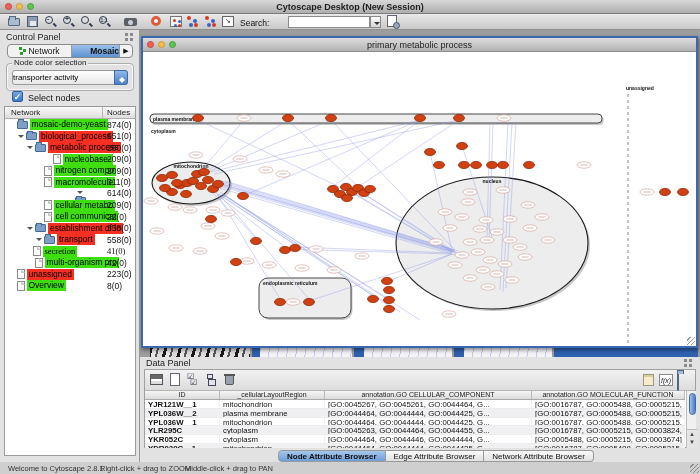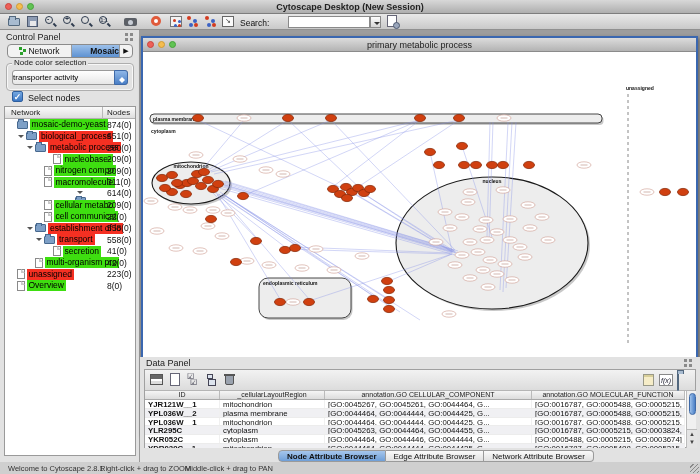--- a/index.html
+++ b/index.html
@@ -86,21 +86,21 @@
   #mdi { left:140px; top:30px; width:560px; height:327px; background:#9d9d9d; }
 
   
   .frag { top:317px; height:10px; }
   .frag.blue { background:#2e62b0; }
   .frag.mini { background:#f4f4f6; border-top:1px solid #888;
     background-image:repeating-linear-gradient(100deg, rgba(110,120,220,.35) 0 1px, transparent 1px 9px); }
   .frag.logo { background:repeating-linear-gradient(105deg,#1a1a1a 0 3px,#e8e8e8 3px 7px,#555 7px 9px,#ddd 9px 14px); }
 
   
-  #net-window { left:1px; top:6px; width:557px; height:399px; border:2px solid #3a67b0; background:#fff; box-shadow:1px 2px 4px rgba(0,0,0,.45);padding-left:28px; }
+  #net-window { left:1px; top:6px; width:557px; height:312px; border:2px solid #3a67b0; background:#fff; box-shadow:1px 2px 4px rgba(0,0,0,.45);padding-left:28px; }
   #net-titlebar { left:0; top:0; width:100%; height:14px; background:linear-gradient(#dcdcdc,#b3b3b3); border-bottom:1px solid #8b8b8b; }
   #net-title { width:100%; text-align:center; top:2px; font-size:9px; color:#222; }
   #net-canvas { left:0; top:14px; width:553px; height:294px; background:#fff; overflow:hidden; }
   #graph-svg { position:absolute; left:0; top:0; }
   #net-grip { right:1px; bottom:1px; width:8px; height:8px;
     background:repeating-linear-gradient(135deg, transparent 0 2px, #999 2px 3px); }
 
   
   #data-panel { left:140px; top:357px; width:560px; height:105px; background:#e2e2e2; }
   #dp-toolbar-box { left:4px; top:12px; width:552px; height:79px; background:#fff; border:1px solid #a0a0a0; }
@@ -288,21 +288,21 @@
           <span class="ico-folder"></span>
           <span class="tlabel red">establishment of lo</span>
           <span class="tcount">558(0)</span>
         </div>
         <div class="trow" style="padding-left: 31px;">
           <span class="tri"></span>
           <span class="ico-folder"></span>
           <span class="tlabel red">transport</span>
           <span class="tcount">558(0)</span>
         </div>
-        <div class="trow" style="padding-left: 40px;">
+        <div class="trow" style="padding-left: 20px; font-family: Liberation Serif, serif;">
           <span class="sp"></span>
           <span class="ico-file"></span>
           <span class="tlabel green">secretion</span>
           <span class="tcount">41(0)</span>
         </div>
         <div class="trow" style="padding-left: 22px;">
           <span class="sp"></span>
           <span class="ico-file"></span>
           <span class="tlabel green">multi-organism pro</span>
           <span class="tcount">42(0)</span>

